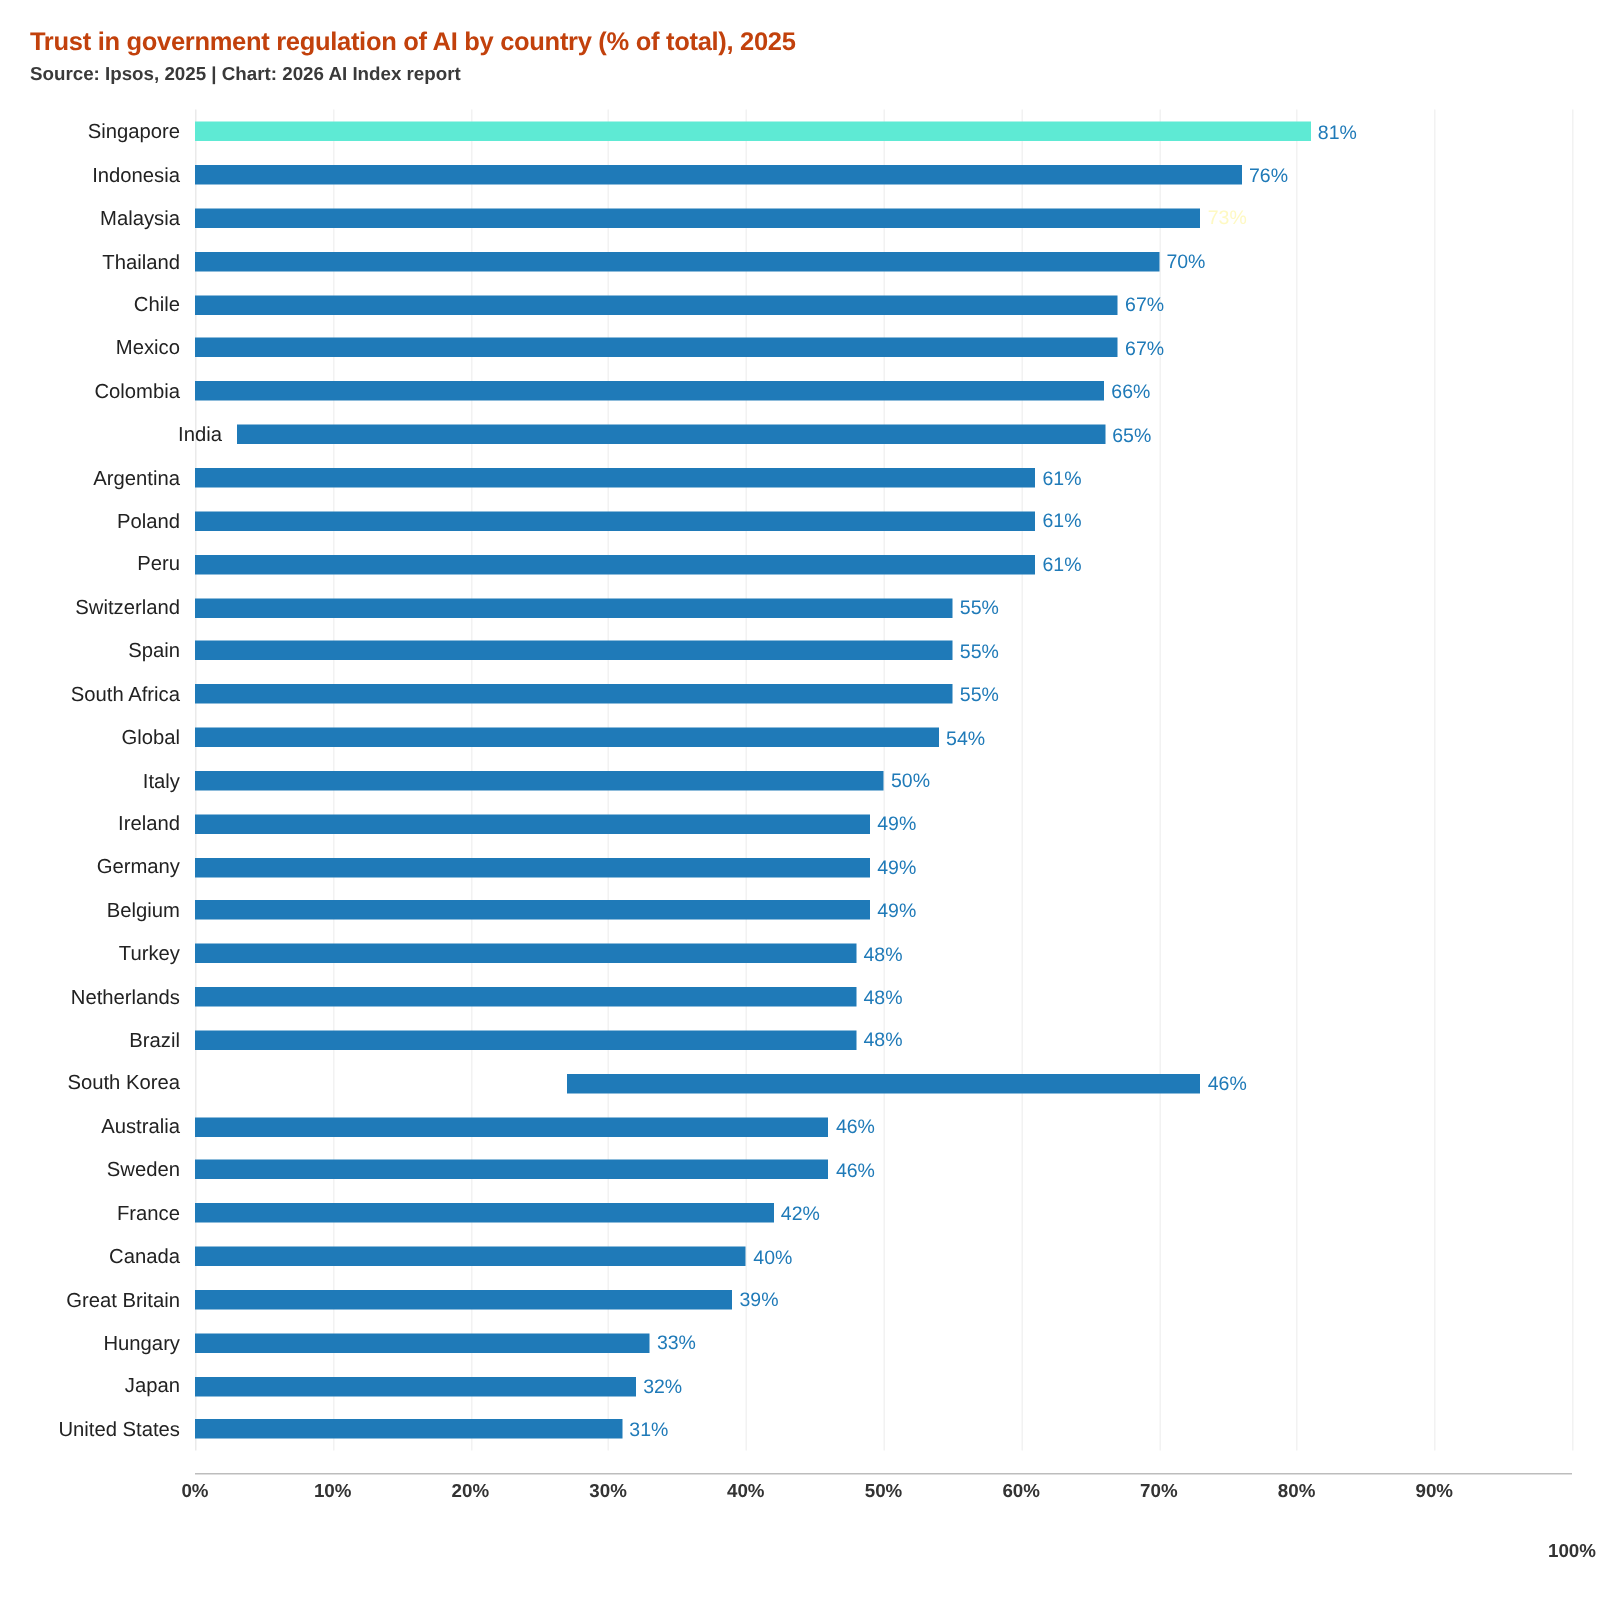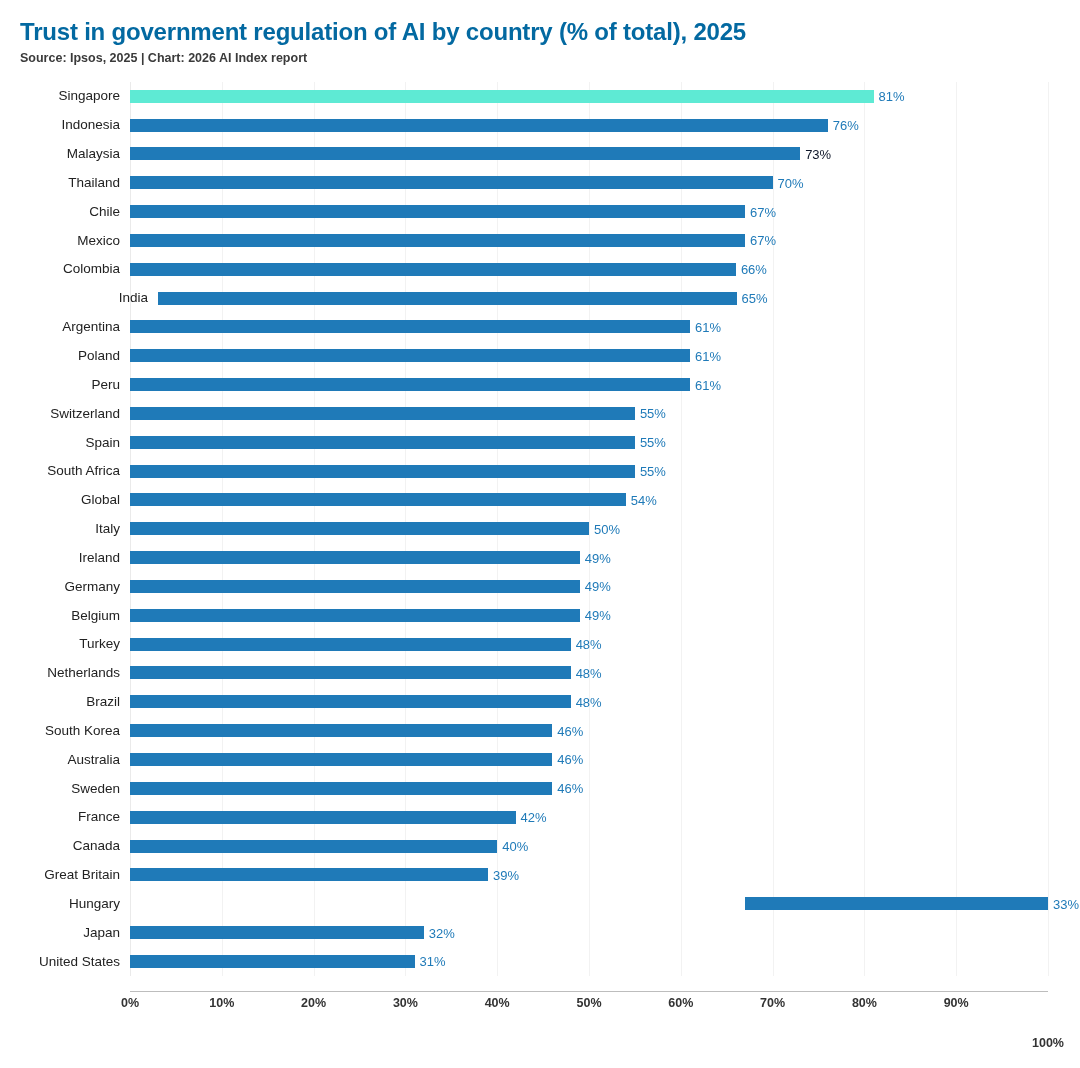--- a/index.html
+++ b/index.html
@@ -15,24 +15,24 @@
     overflow: hidden;
   }
   .page {
     position: relative;
     width: 1080px;
     height: 1068px;
     box-sizing: border-box;
     padding: 18px 20px 10px 20px;
   }
   .chart-title {
-    font-size: 24px;
+    font-size: 17px;
     font-weight: bold;
     letter-spacing: -0.2px;
-    color: #0369a1;
+    color: #c2410c;
     margin: 0 0 4px 0;
     line-height: 1.2;
   }
   .chart-subtitle {
     font-size: 12.5px;
     font-weight: bold;
     color: #3a3a3a;
     margin: 0 0 8px 0;
     line-height: 1.2;
   }
@@ -164,21 +164,21 @@
           </div>
           <div class="row" style="top: 3.22581%; height: 3.22581%;">
             <div class="row-label">Indonesia</div>
             <div class="bar" style="width: 76%; background: rgb(31, 122, 184);">
               <span class="bar-value" style="color: rgb(31, 122, 184);">76%</span>
             </div>
           </div>
           <div class="row" style="top: 6.45161%; height: 3.22581%;">
             <div class="row-label">Malaysia</div>
             <div class="bar" style="width: 73%; background: rgb(31, 122, 184);">
-              <span class="bar-value" style="color: #0f172a;">73%</span>
+              <span class="bar-value" style="color: #fef9c3;">73%</span>
             </div>
           </div>
           <div class="row" style="top: 9.67742%; height: 3.22581%;">
             <div class="row-label">Thailand</div>
             <div class="bar" style="width: 70%; background: rgb(31, 122, 184);">
               <span class="bar-value" style="color: rgb(31, 122, 184);">70%</span>
             </div>
           </div>
           <div class="row" style="top: 12.9032%; height: 3.22581%;">
             <div class="row-label">Chile</div>
@@ -281,21 +281,21 @@
             <div class="bar" style="width: 48%; background: rgb(31, 122, 184);">
               <span class="bar-value" style="color: rgb(31, 122, 184);">48%</span>
             </div>
           </div>
           <div class="row" style="top: 67.7419%; height: 3.22581%;">
             <div class="row-label">Brazil</div>
             <div class="bar" style="width: 48%; background: rgb(31, 122, 184);">
               <span class="bar-value" style="color: rgb(31, 122, 184);">48%</span>
             </div>
           </div>
-          <div class="row" style="top: 70.9677%; height: 3.22581%;">
+          <div class="row" style="top: 70.9677%; height: 3.22581%; justify-content: center;">
             <div class="row-label">South Korea</div>
             <div class="bar" style="width: 46%; background: rgb(31, 122, 184);">
               <span class="bar-value" style="color: rgb(31, 122, 184);">46%</span>
             </div>
           </div>
           <div class="row" style="top: 74.1935%; height: 3.22581%;">
             <div class="row-label">Australia</div>
             <div class="bar" style="width: 46%; background: rgb(31, 122, 184);">
               <span class="bar-value" style="color: rgb(31, 122, 184);">46%</span>
             </div>
@@ -317,21 +317,21 @@
             <div class="bar" style="width: 40%; background: rgb(31, 122, 184);">
               <span class="bar-value" style="color: rgb(31, 122, 184);">40%</span>
             </div>
           </div>
           <div class="row" style="top: 87.0968%; height: 3.22581%;">
             <div class="row-label">Great Britain</div>
             <div class="bar" style="width: 39%; background: rgb(31, 122, 184);">
               <span class="bar-value" style="color: rgb(31, 122, 184);">39%</span>
             </div>
           </div>
-          <div class="row" style="top: 90.3226%; height: 3.22581%; justify-content: flex-end;">
+          <div class="row" style="top: 90.3226%; height: 3.22581%;">
             <div class="row-label">Hungary</div>
             <div class="bar" style="width: 33%; background: rgb(31, 122, 184);">
               <span class="bar-value" style="color: rgb(31, 122, 184);">33%</span>
             </div>
           </div>
           <div class="row" style="top: 93.5484%; height: 3.22581%;">
             <div class="row-label">Japan</div>
             <div class="bar" style="width: 32%; background: rgb(31, 122, 184);">
               <span class="bar-value" style="color: rgb(31, 122, 184);">32%</span>
             </div>

